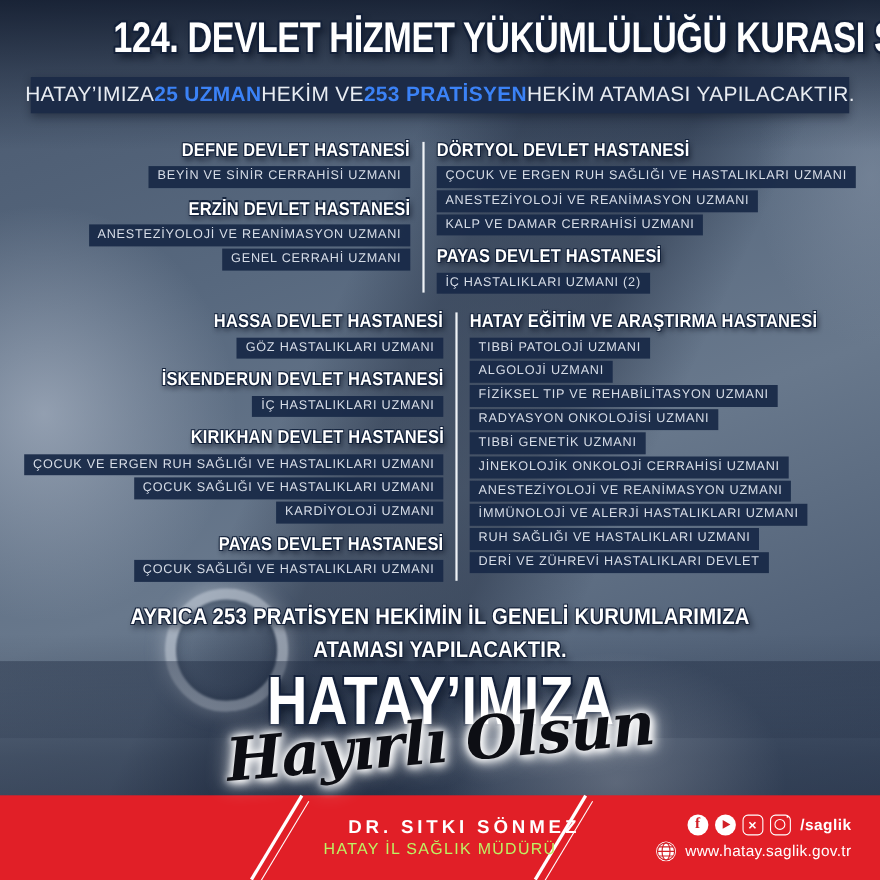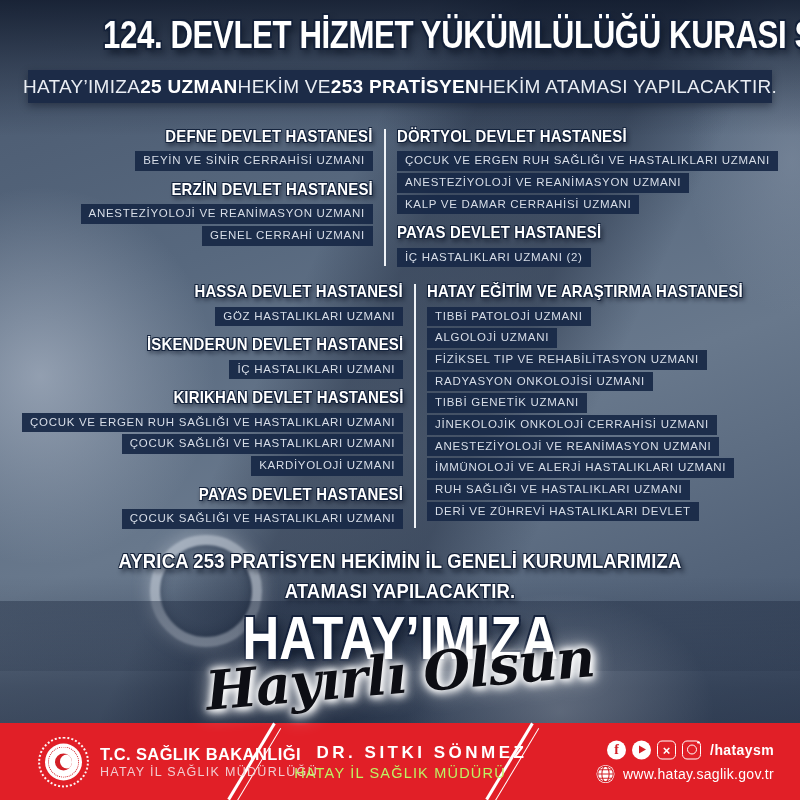--- a/index.html
+++ b/index.html
@@ -29,21 +29,21 @@
     text-shadow:2px 0 0 #15223a,-2px 0 0 #15223a,0 2px 0 #15223a,0 -2px 0 #15223a,
       2px 2px 0 #15223a,-2px 2px 0 #15223a,2px -2px 0 #15223a,-2px -2px 0 #15223a,
       4px 5px 8px rgba(8,16,32,.85);
   }
   .subtitle-bar{
     position:absolute;left:28px;right:28px;top:70px;height:33px;background:#1c2b47;
     display:flex;align-items:center;justify-content:center;white-space:nowrap;
     color:#e9edf3;font-size:19px;letter-spacing:.3px;
     box-shadow:0 3px 8px rgba(10,18,34,.45);
   }
-  .subtitle-bar b{font-weight:800;color:#ffffff;}
+  .subtitle-bar b{font-weight:800;color:#3b82f6;}
   .lists{position:absolute;left:22px;right:22px;top:127px;}
   .group{display:grid;grid-template-columns:1fr 2px 1fr;column-gap:11px;position:relative;}
   .group + .group{margin-top:14px;}
   .divider{background:#f0f3f7;margin:2px 0;}
   .col{display:flex;flex-direction:column;}
   .col-left{align-items:flex-end;text-align:right;}
   .col-right{align-items:flex-start;text-align:left;}
   .hospital{display:flex;flex-direction:column;}
   .col-left .hospital{align-items:flex-end;}
   .col-right .hospital{align-items:flex-start;}
@@ -217,52 +217,41 @@
   <div class="closing-band"></div>
   <div class="closing-big-wrap">
     <span class="closing-big-text">HATAY’IMIZA</span>
   </div>
   <div class="closing-script">Hayırlı Olsun</div>
 
   <div class="footer">
     <div class="slash slash-left"></div>
     <div class="slash slash-right"></div>
 
-    <div class="ministry">
-      <div class="logo-ring">
-        <div class="logo-disc">
-          <span class="crescent"></span>
-        </div>
-      </div>
-      <div class="ministry-text">
-        <span class="ministry-l1">T.C. SAĞLIK BAKANLIĞI</span>
-        <span class="ministry-l2">HATAY İL SAĞLIK MÜDÜRLÜĞÜ</span>
-      </div>
-    </div>
 
     <div class="director">
       <div class="director-name">DR. SITKI SÖNMEZ</div>
       <div class="director-title">HATAY İL SAĞLIK MÜDÜRÜ</div>
     </div>
 
     <div class="social">
       <div class="social-row">
         <span class="icn-circle">
             <span class="fb-glyph">f</span>
           </span>
         <span class="icn-circle">
             <span class="play"></span>
           </span>
         <span class="icn-square">
             <span class="x-glyph">×</span>
           </span>
         <span class="icn-square">
             <span class="ig-lens"></span>
           </span>
-        <span class="social-handle">/hataysm</span>
+        <span class="social-handle">/saglik</span>
       </div>
       <div class="social-row">
         <svg viewBox="0 0 20 20" width="19" height="19">
           <circle cx="10" cy="10" r="9.5" fill="#ffffff"></circle>
           <g stroke="#d21f26" stroke-width="1.1" fill="none">
             <circle cx="10" cy="10" r="8.2"></circle>
             <ellipse cx="10" cy="10" rx="3.8" ry="8.2"></ellipse>
             <line x1="1.8" y1="10" x2="18.2" y2="10"></line>
             <line x1="3.2" y1="5.6" x2="16.8" y2="5.6"></line>
             <line x1="3.2" y1="14.4" x2="16.8" y2="14.4"></line>

